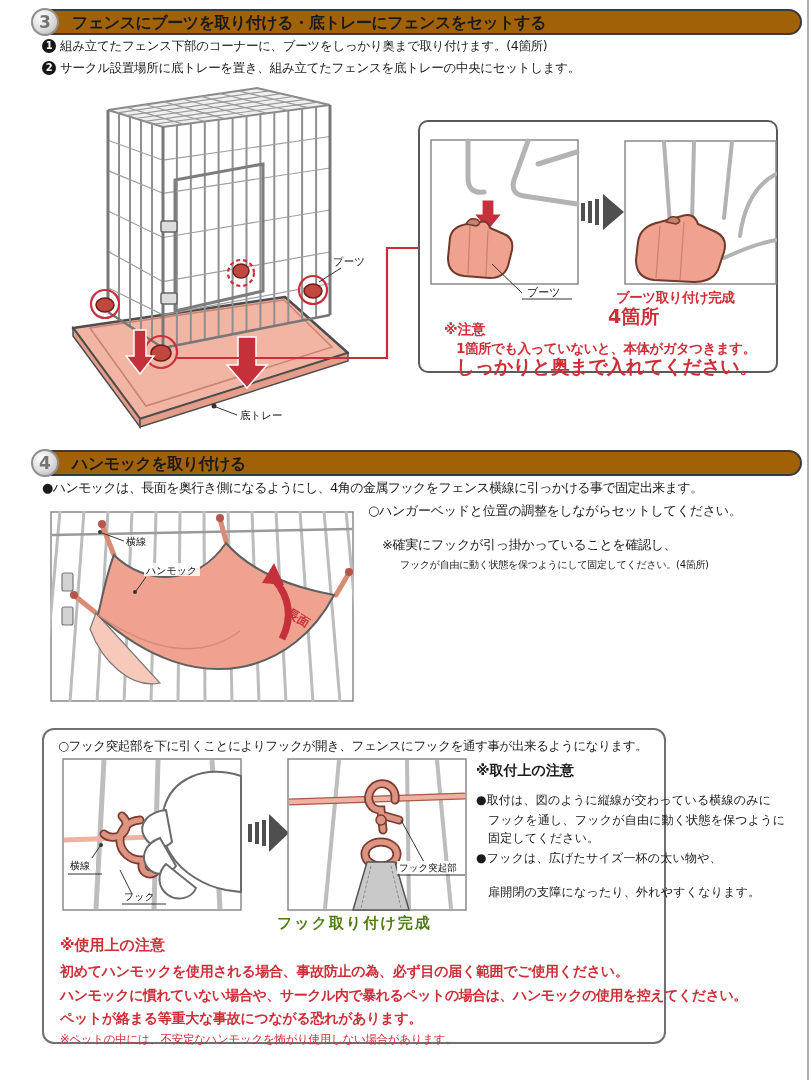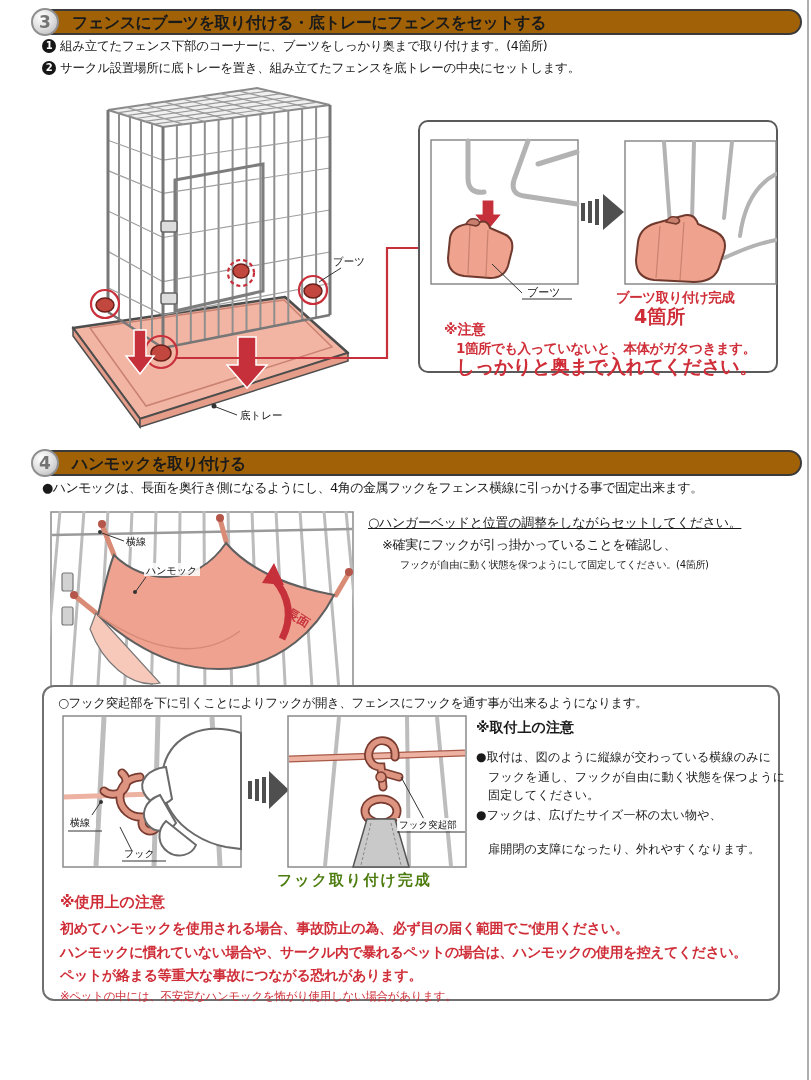--- a/index.html
+++ b/index.html
@@ -182,21 +182,21 @@
         <path d="M100,118 Q130,104 152,100"></path>
       </g>
       <g>
         <path d="M14,102 Q16,86 36,82 L58,76 Q70,72 74,84 L92,92 Q104,98 100,112 L94,130 Q88,142 70,142 L30,140 Q12,138 12,120 Z" fill="#efa28e" stroke="#70392e" stroke-width="2"></path>
         <line x1="36" y1="86" x2="32" y2="138" stroke="#c9826f" stroke-width="1.2"></line>
         <line x1="60" y1="82" x2="56" y2="140" stroke="#c9826f" stroke-width="1.2"></line>
         <path d="M42,82 Q46,74 54,78 Q58,82 52,84 Z" fill="#c97f6d" stroke="#70392e" stroke-width="1.5"></path>
       </g>
     </svg>
     <div class="abs red ctr" style="left:196px;top:167px;width:170px;font-size:13.5px;font-weight:bold;letter-spacing:-0.5px;">ブーツ取り付け完成</div>
-    <div class="abs red ctr" style="left:214px;top:182px;width:170px;font-size:19px;font-weight:bold;">4箇所</div>
+    <div class="abs red ctr" style="left:188px;top:182px;width:170px;font-size:19px;font-weight:bold;">4箇所</div>
     <div class="abs red" style="left:24px;top:199px;font-size:14px;font-weight:bold;">※注意</div>
     <div class="abs red" style="left:36px;top:218px;font-size:13.5px;font-weight:bold;letter-spacing:-0.5px;">1箇所でも入っていないと、本体がガタつきます。</div>
     <div class="abs red" style="left:36px;top:232px;font-size:19px;font-weight:bold;letter-spacing:-0.5px;">しっかりと奥まで入れてください。</div>
   </div>
 
   <div class="abs section-bar" style="left:38px;top:450px;width:764px;">
     <span>ハンモックを取り付ける</span>
   </div>
   <div class="abs badge" style="left:31px;top:449px;">
     <span>4</span>
@@ -256,25 +256,25 @@
       <line x1="52" y1="22" x2="74" y2="30" stroke="#333" stroke-width="1"></line>
       <rect x="74" y="24" width="26" height="12" fill="#ffffff" opacity="0.85"></rect>
       <text x="76" y="34" font-size="10" fill="#111">横線</text>
       <circle cx="85" cy="81" r="2" fill="#333"></circle>
       <line x1="86" y1="80" x2="96" y2="66" stroke="#333" stroke-width="1"></line>
       <rect x="94" y="52" width="56" height="13" fill="#ffffff" opacity="0.85"></rect>
       <text x="96" y="63" font-size="10" fill="#111">ハンモック</text>
     </g>
   </svg>
 
-  <div class="abs" style="left:368px;top:514px;font-size:13px;letter-spacing:-0.3px;text-decoration:underline;">○ハンガーベッドと位置の調整をしながらセットしてください。</div>
+  <div class="abs" style="left:368px;top:502px;font-size:13px;letter-spacing:-0.3px;">○ハンガーベッドと位置の調整をしながらセットしてください。</div>
   <div class="abs" style="left:382px;top:536px;font-size:13px;letter-spacing:-0.3px;text-align:right;">※確実にフックが引っ掛かっていることを確認し、</div>
   <div class="abs" style="left:400px;top:558px;font-size:10px;letter-spacing:-0.3px;">フックが自由に動く状態を保つようにして固定してください。(4箇所)</div>
 
-  <div class="abs hook-box" style="left:42px;top:685px;width:738px;height:316px;">
+  <div class="abs hook-box" style="left:42px;top:728px;width:624px;height:316px;">
     <div class="abs" style="left:14px;top:8px;font-size:12.5px;letter-spacing:-0.4px;">○フック突起部を下に引くことによりフックが開き、フェンスにフックを通す事が出来るようになります。</div>
 
     <svg class="abs" style="left:18px;top:28px;" width="180" height="153" viewBox="0 0 180 153">
       <rect x="1" y="1" width="178" height="151" fill="#fff" stroke="#8a8a8a" stroke-width="1.5"></rect>
       <g stroke="#bdbdbd" stroke-width="5">
         <line x1="42" y1="2" x2="34" y2="151"></line>
           <line x1="96" y1="2" x2="92" y2="151"></line>
           <line x1="150" y1="2" x2="158" y2="151"></line>
       </g>
       <line x1="2" y1="82" x2="120" y2="78" stroke="#edb2a2" stroke-width="5"></line>

